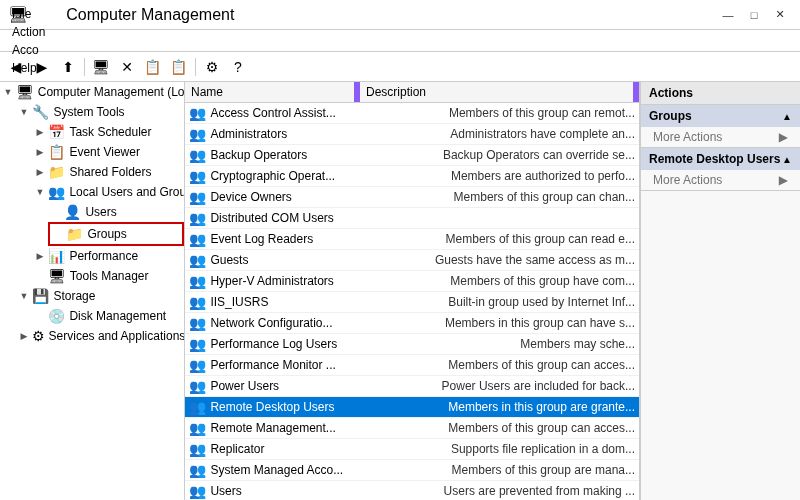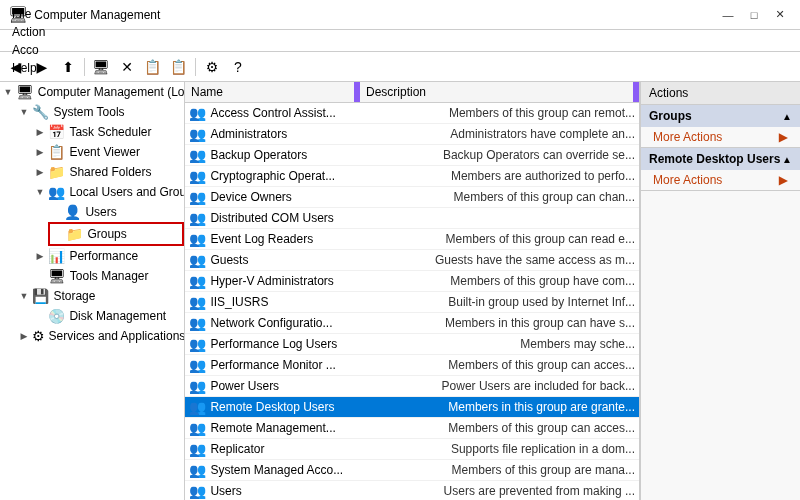--- a/index.html
+++ b/index.html
@@ -15,21 +15,21 @@
     
     .title-bar {
       background: #fff;
       border-bottom: 1px solid #ccc;
       display: flex;
       align-items: center;
       padding: 4px 8px;
       height: 30px;
     }
     .title-bar-icon { margin-right: 6px; font-size: 16px; }
-    .title-bar-text { font-size: 12px; flex: 1; }
+    .title-bar-text { font-size: 16px; flex: 1; margin-left: 32px; }
     .title-bar-controls { display: flex; gap: 2px; }
     .title-bar-controls button {
       width: 24px; height: 20px; border: none; background: transparent;
       cursor: pointer; font-size: 11px; color: #333;
     }
     
     .menu-bar {
       background: #fff;
       border-bottom: 1px solid #ccc;
       display: flex;
@@ -152,41 +152,41 @@
       width: 160px;
       min-width: 160px;
       background: #f8f8f8;
       border-left: 1px solid #ccc;
       overflow-y: auto;
     }
     .actions-header {
       background: #e8e8e8;
       padding: 4px 8px;
       font-size: 12px;
-      font-weight: normal;
+      font-weight: bold;
       border-bottom: 1px solid #ccc;
     }
     .actions-section {
       border-bottom: 1px solid #ccc;
     }
     .actions-section-title {
       background: #d0d8e8;
       padding: 4px 8px;
       font-size: 12px;
       font-weight: bold;
       display: flex;
       justify-content: space-between;
       align-items: center;
     }
     .actions-section-title span.collapse-arrow { font-size: 10px; }
     .action-item {
       padding: 3px 12px;
       font-size: 12px;
       cursor: pointer;
-      color: #c2410c;
+      color: #737373;
       display: flex;
       align-items: center;
       justify-content: space-between;
     }
     
     ::-webkit-scrollbar { width: 12px; height: 12px; }
     ::-webkit-scrollbar-track { background: #f5f5f5; }
     ::-webkit-scrollbar-thumb { background: #c0c0c0; border: 2px solid #f5f5f5; }
   </style>
 </head>

